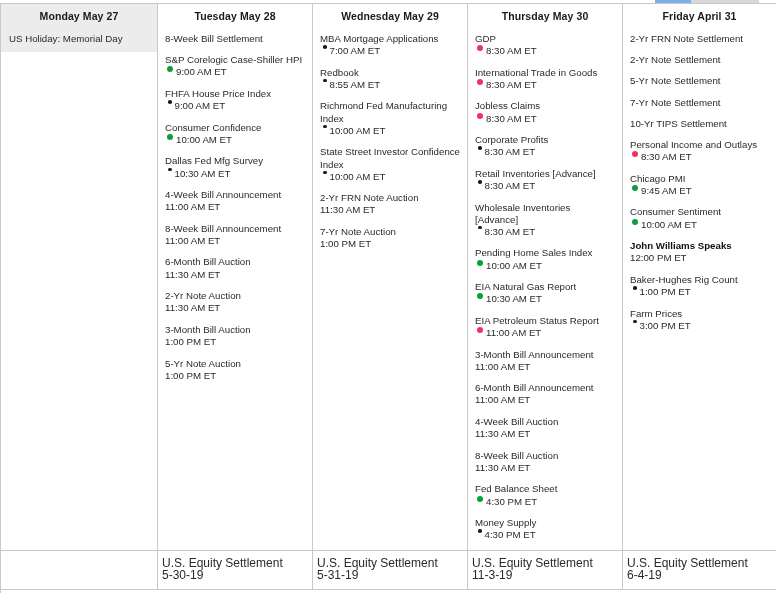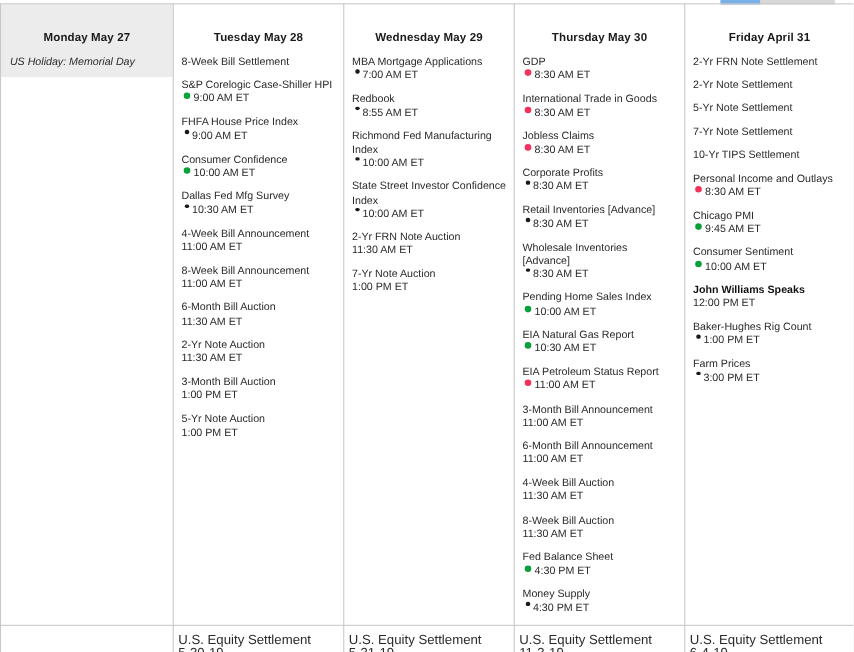--- a/index.html
+++ b/index.html
@@ -61,28 +61,27 @@
     height: 100%;
   }
   .daycell.shaded { background: #ececec; }
 
   .dayhead {
     text-align: center;
     font-size: 10.5px;
     font-weight: bold;
     color: #1a1a1a;
     letter-spacing: 0.1px;
-    margin: 19px 0 11px 0;
+    margin: 1px 0 11px 0;
   }
 
   .holiday-note {
     font-size: 9.7px;
     color: #2a2a2a;
     padding-left: 1px;
-    font-style: italic;
   }
 
   .ev { margin-bottom: 9px; }
   .ev:last-child { margin-bottom: 0; }
   .ev-name {
     font-size: 9.7px;
     color: #2a2a2a;
     line-height: 12.2px;
   }
   .ev-name.bold { font-weight: bold; color: #111; }

